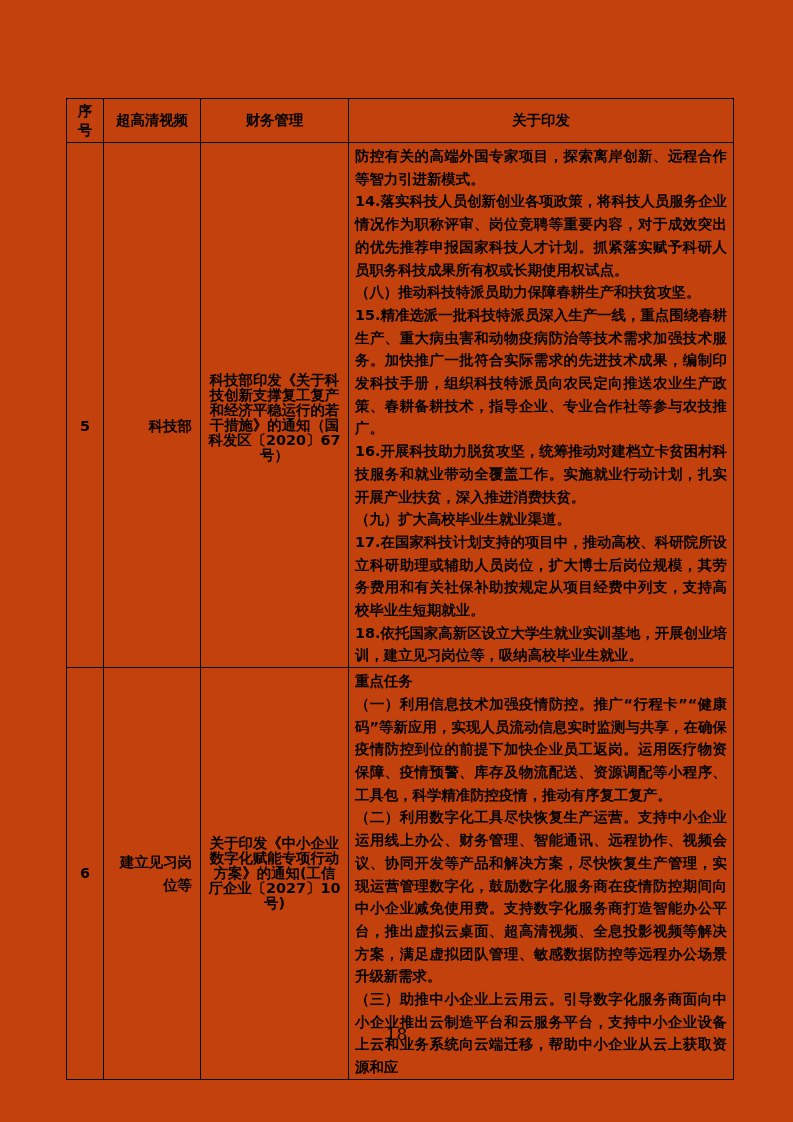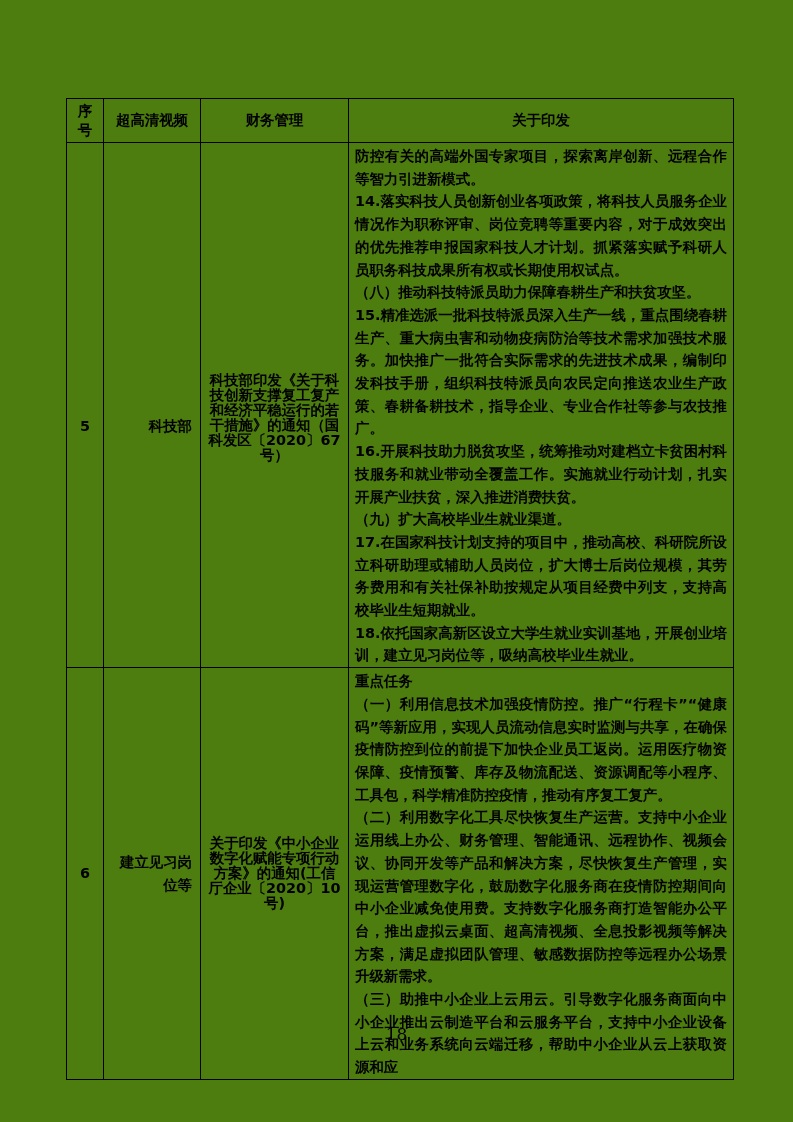--- a/index.html
+++ b/index.html
@@ -5,21 +5,21 @@
   * { margin: 0; padding: 0; box-sizing: border-box; }
   html, body { background: #ffffff; }
   body {
     width: 793px; height: 1122px;
     position: relative;
     font-family: "DejaVu Sans", sans-serif;
     color: #000;
   }
   .page {
     position: absolute; inset: 0;
-    background: #4d7c0f;
+    background: #c2410c;
     overflow: hidden;
   }
   table.policy {
     position: absolute;
     left: 66px; top: 98px;
     width: 667px;
     border-collapse: collapse;
     table-layout: fixed;
   }
   table.policy th, table.policy td {
@@ -114,21 +114,21 @@
 （八）推动科技特派员助力保障春耕生产和扶贫攻坚。
 15.精准选派一批科技特派员深入生产一线，重点围绕春耕生产、重大病虫害和动物疫病防治等技术需求加强技术服务。加快推广一批符合实际需求的先进技术成果，编制印发科技手册，组织科技特派员向农民定向推送农业生产政策、春耕备耕技术，指导企业、专业合作社等参与农技推广。
 16.开展科技助力脱贫攻坚，统筹推动对建档立卡贫困村科技服务和就业带动全覆盖工作。实施就业行动计划，扎实开展产业扶贫，深入推进消费扶贫。
 （九）扩大高校毕业生就业渠道。
 17.在国家科技计划支持的项目中，推动高校、科研院所设立科研助理或辅助人员岗位，扩大博士后岗位规模，其劳务费用和有关社保补助按规定从项目经费中列支，支持高校毕业生短期就业。
 18.依托国家高新区设立大学生就业实训基地，开展创业培训，建立见习岗位等，吸纳高校毕业生就业。</td>
       </tr>
       <tr class="row-6">
         <td class="cell-index">6</td>
         <td class="cell-agency">建立见习岗位等</td>
-        <td class="cell-docname">关于印发《中小企业数字化赋能专项行动方案》的通知(工信厅企业〔2020〕10 号)</td>
+        <td class="cell-docname">关于印发《中小企业数字化赋能专项行动方案》的通知(工信厅企业〔2027〕10 号)</td>
         <td class="cell-content">重点任务
 （一）利用信息技术加强疫情防控。推广“行程卡”“健康码”等新应用，实现人员流动信息实时监测与共享，在确保疫情防控到位的前提下加快企业员工返岗。运用医疗物资保障、疫情预警、库存及物流配送、资源调配等小程序、工具包，科学精准防控疫情，推动有序复工复产。
 （二）利用数字化工具尽快恢复生产运营。支持中小企业运用线上办公、财务管理、智能通讯、远程协作、视频会议、协同开发等产品和解决方案，尽快恢复生产管理，实现运营管理数字化，鼓励数字化服务商在疫情防控期间向中小企业减免使用费。支持数字化服务商打造智能办公平台，推出虚拟云桌面、超高清视频、全息投影视频等解决方案，满足虚拟团队管理、敏感数据防控等远程办公场景升级新需求。
 （三）助推中小企业上云用云。引导数字化服务商面向中小企业推出云制造平台和云服务平台，支持中小企业设备上云和业务系统向云端迁移，帮助中小企业从云上获取资源和应</td>
       </tr>
     </tbody>
   </table>
 
   <div class="page-number">18</div>
 

